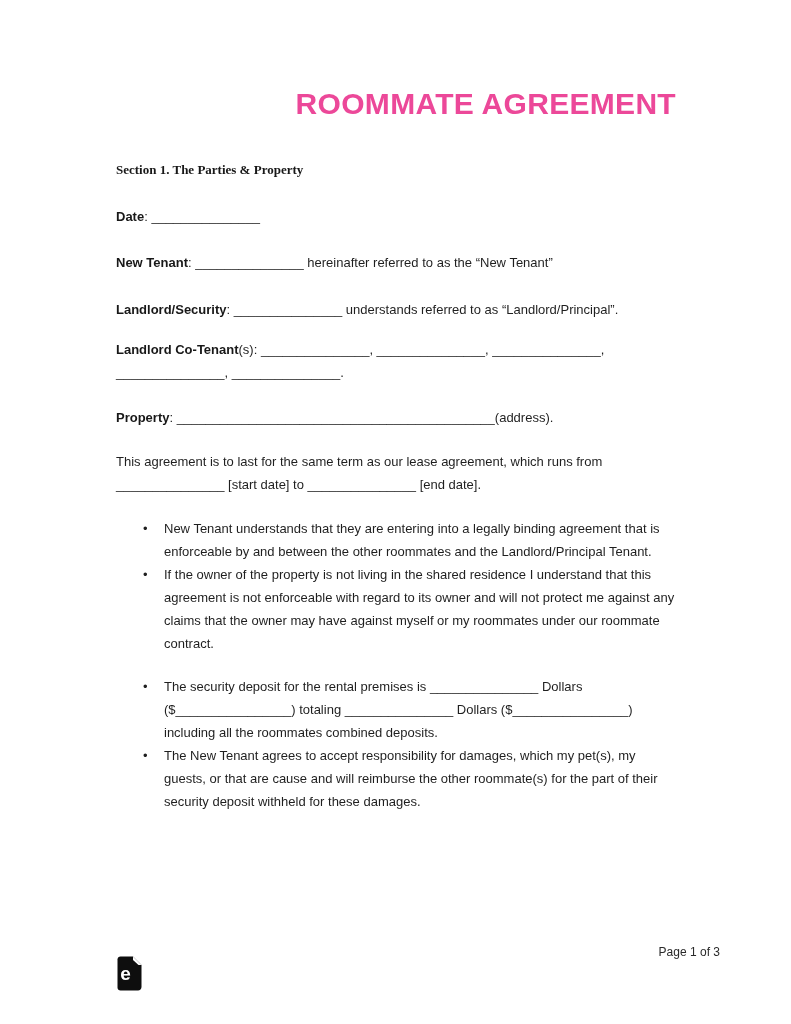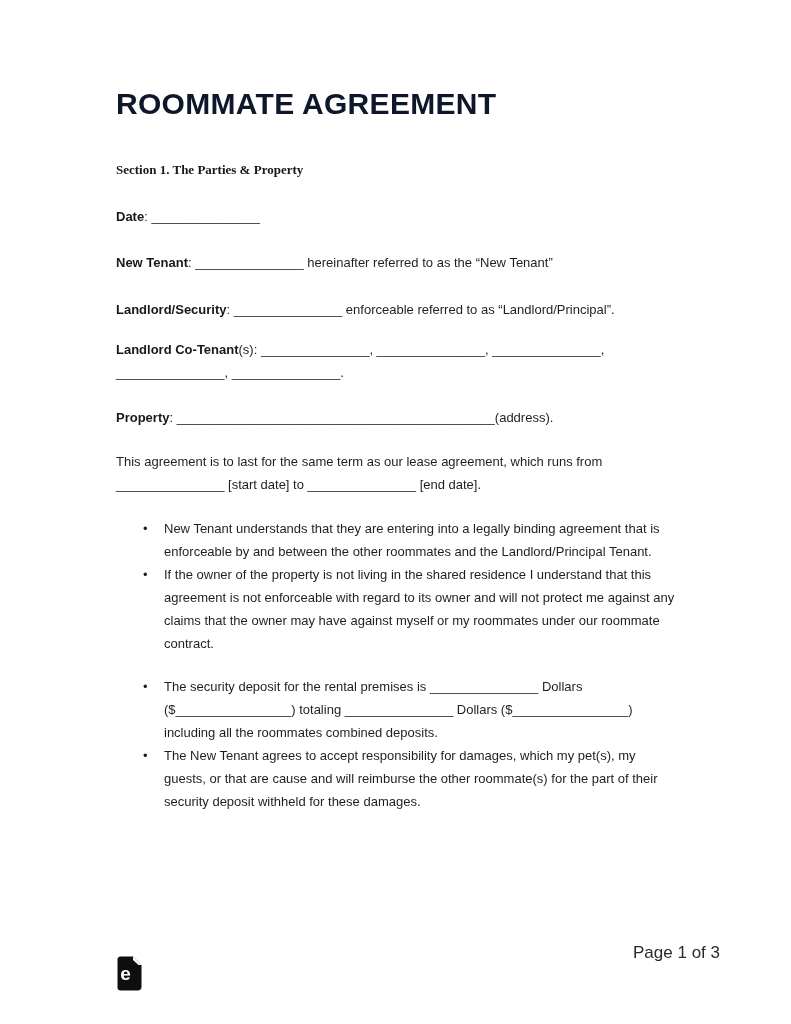--- a/index.html
+++ b/index.html
@@ -2,38 +2,38 @@
 <html><head>
 <meta charset="utf-8">
 <style>
   html,body{margin:0;padding:0;background:#ffffff;}
   .page{
     position:relative;width:791px;height:1024px;background:#ffffff;overflow:hidden;
     font-family:"Liberation Sans", sans-serif;font-size:13px;line-height:23px;color:#1f1f1f;
   }
   .content{position:absolute;left:116px;top:0;width:560px;}
   h1.title{
-    font-size:30px;line-height:40px;font-weight:bold;text-align:left;
-    color:#0f172a;margin:84px 0 34px 0;letter-spacing:.3px;
+    font-size:30px;line-height:40px;font-weight:bold;text-align:right;
+    color:#ec4899;margin:84px 0 34px 0;letter-spacing:.3px;
   }
   p{margin:0 0 23px 0;}
   h2.sec{font-size:13px;line-height:23px;font-weight:bold;color:#181818;margin:0 0 24px 0;font-family:Liberation Serif, serif;}
   .bold{font-weight:bold;color:#181818;}
   .blank{color:#2a2a2a;letter-spacing:0;white-space:nowrap;}
   ul.blist{list-style:none;margin:0 0 20px 0;padding:0;}
   ul.blist li{display:flex;align-items:flex-start;}
   .marker{flex:none;width:48px;padding-left:27px;box-sizing:border-box;color:#1f1f1f;}
   .btext{flex:1;}
   .mb17{margin-bottom:17px;}
   .mb21{margin-bottom:21px;}
   .mb22{margin-bottom:22px;}
   .mb23{}
   .mb24{margin-bottom:24px;}
   .mb0{margin-bottom:0;}
-  .page-num{position:absolute;top:941px;right:71px;font-size:17px;line-height:23px;color:#2a2a2a;}
+  .page-num{position:absolute;top:941px;right:71px;font-size:12px;line-height:23px;color:#2a2a2a;}
   .logo{position:absolute;left:117px;top:956px;width:25px;height:35px;}
   .logo .e{
     position:absolute;left:0;top:7px;width:17px;text-align:center;
     color:#ffffff;font-weight:bold;font-size:19px;line-height:22px;
   }
 </style>
 </head>
 <body>
 
 <div class="page">
@@ -41,21 +41,21 @@
 
     <h1 class="title">ROOMMATE AGREEMENT</h1>
 
 
     <h2 class="sec mb24">Section 1. The Parties &amp; Property</h2>
 
     <p class="mb23"><span class="bold">Date</span><span>: </span><span class="blank">_______________</span></p>
 
     <p class="mb24"><span class="bold">New Tenant</span><span>: </span><span class="blank">_______________</span><span> hereinafter referred to as the “New Tenant”</span></p>
 
-    <p class="mb17"><span class="bold">Landlord/Security</span><span>: </span><span class="blank">_______________</span><span> enforceable referred to as “Landlord/Principal”.</span></p>
+    <p class="mb17"><span class="bold">Landlord/Security</span><span>: </span><span class="blank">_______________</span><span> understands referred to as “Landlord/Principal”.</span></p>
 
     <p class="mb22"><span class="bold">Landlord Co-Tenant</span><span>(s): </span><span class="blank">_______________</span><span>, </span><span class="blank">_______________</span><span>, </span><span class="blank">_______________</span><span>, </span><span class="blank">_______________</span><span>, </span><span class="blank">_______________</span><span>.</span></p>
 
     <p class="mb21"><span class="bold">Property</span><span>: </span><span class="blank">____________________________________________</span><span>(address).</span></p>
 
     <p class="mb21"><span>This agreement is to last for the same term as our lease agreement, which runs from </span><span class="blank">_______________</span><span> [start date] to </span><span class="blank">_______________</span><span> [end date].</span></p>
 
     <ul class="blist">
       <li>
           <span class="marker">•</span>

